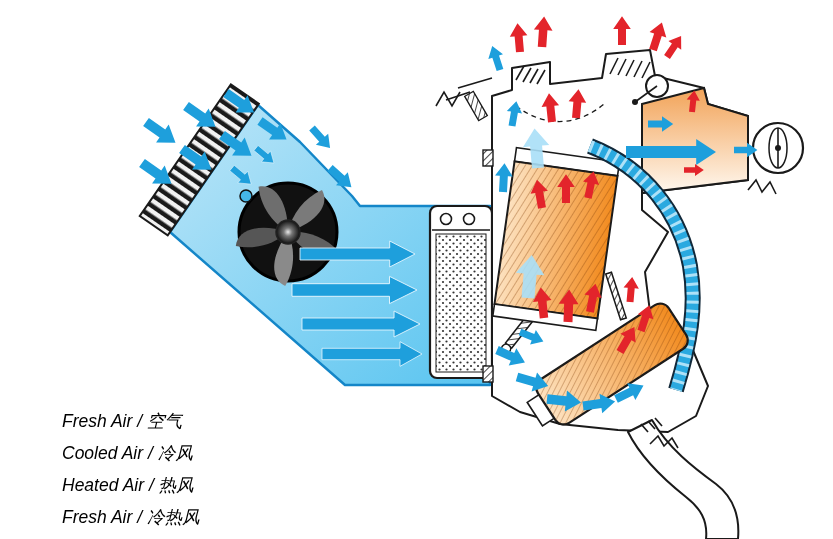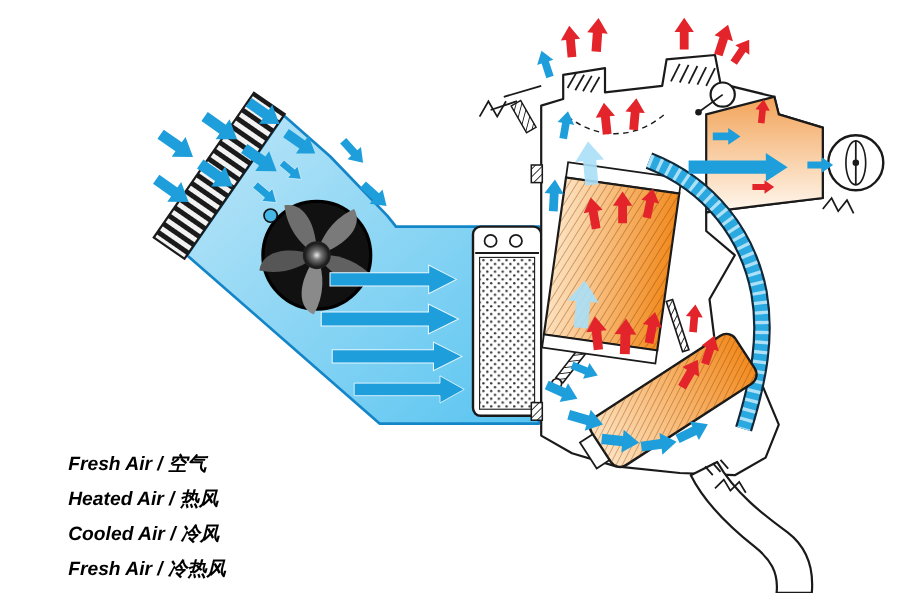--- a/index.html
+++ b/index.html
@@ -9,21 +9,21 @@
   }
   svg{position:absolute;left:0;top:0;}
   .outline{fill:#ffffff;stroke:#1a1a1a;stroke-width:2;stroke-linejoin:round;}
   .line{stroke:#1a1a1a;stroke-width:1.6;fill:none;}
   .dash{stroke:#1a1a1a;stroke-width:1.3;fill:none;stroke-dasharray:5 4;}
   .a-blue{fill:var(--fresh-blue,#1E9FDC);}
   .a-red{fill:var(--heated-red,#E3242B);}
   .a-light{fill:var(--duct-blue-light,#A8DFF7);opacity:.9;}
   .legend{
     position:absolute;left:62px;top:405px;
-    font-style:italic;font-weight:bold;font-size:17.5px;color:#000;
+    font-style:italic;font-weight:normal;font-size:17.5px;color:#000;
     line-height:32px;white-space:nowrap;
   }
   .watermark-text{
     font-style:italic;font-weight:bold;
     fill:#c9ccce;opacity:.45;
   }
 </style>
 </head>
 <body>
 
@@ -253,18 +253,18 @@
     <use href="#arr" transform="translate(517,377) rotate(16) scale(0.9)"></use>
     <use href="#arr" transform="translate(547,399) rotate(6) scale(0.95)"></use>
     <use href="#arr" transform="translate(583,406) rotate(-8) scale(0.9)"></use>
     <use href="#arr" transform="translate(616,399) rotate(-26) scale(0.85)"></use>
     <use href="#arr" transform="translate(520,332) rotate(22) scale(0.7)"></use>
   </g>
 </svg>
 
 <div class="legend">
   <div><span>Fresh Air / 空气</span></div>
+  <div><span>Cooled Air / 冷风</span></div>
   <div><span>Heated Air / 热风</span></div>
-  <div><span>Cooled Air / 冷风</span></div>
   <div><span>Fresh Air / 冷热风</span></div>
 </div>
 
 </div>
 
 </body></html>

